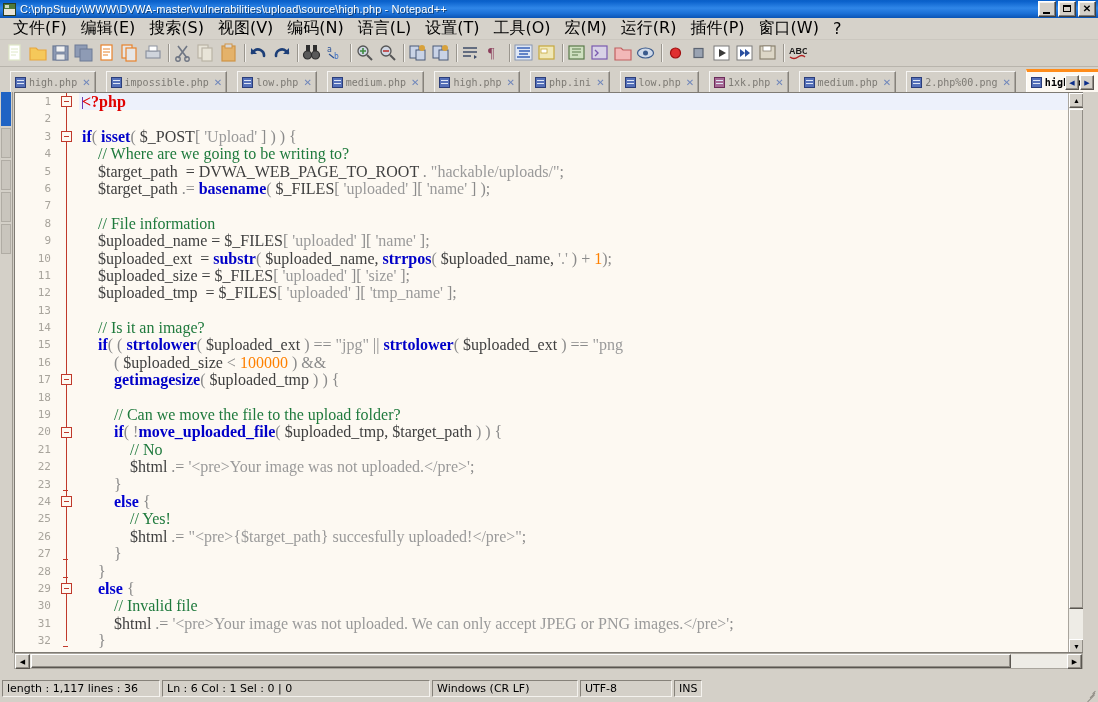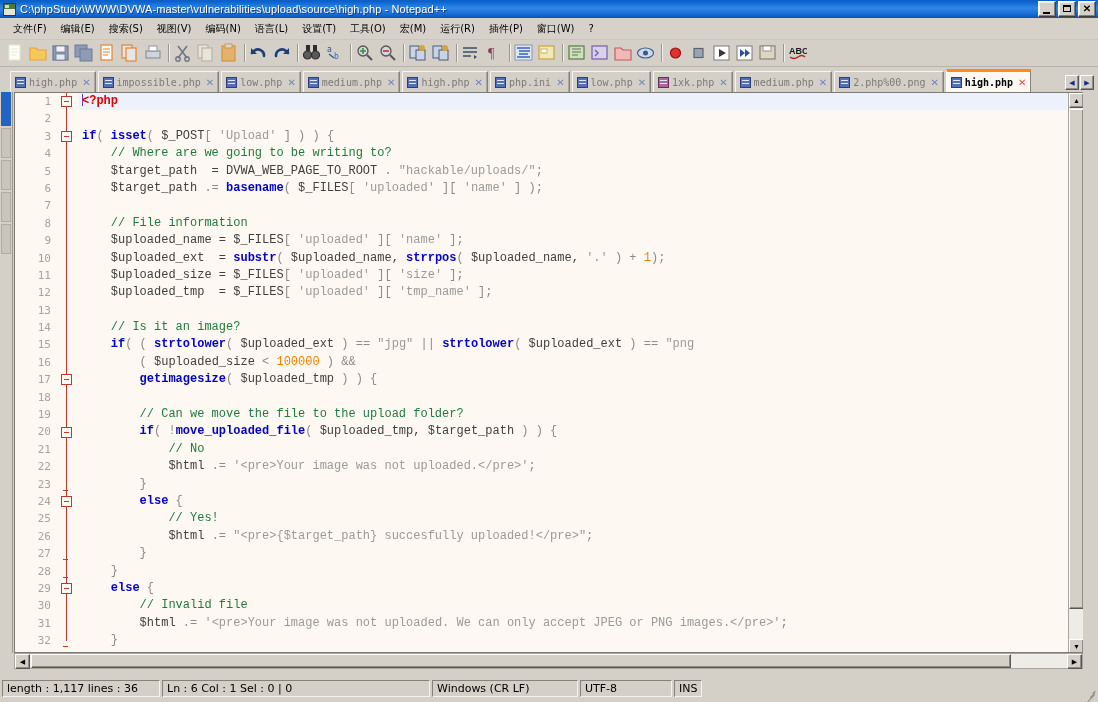--- a/index.html
+++ b/index.html
@@ -43,42 +43,42 @@
   .winbtn .gmax{position:absolute;top:3px;left:4px;width:8px;height:7px;border:1px solid #000;border-top-width:2px;box-sizing:border-box;}
   .winbtn .gclose{font-size:10px;font-weight:bold;line-height:10px;}
 
   
   .menubar{
     position:absolute;left:0;top:18px;width:1098px;height:22px;
     background:#d6d2ca;display:flex;align-items:center;padding-left:6px;box-sizing:border-box;
     border-bottom:1px solid #cbc7bf;
   }
   .menuitem{
-    font-size:10px;color:#000;padding:2px 7px;white-space:nowrap;
+    font-size:16px;color:#000;padding:2px 7px;white-space:nowrap;
     font-family:"DejaVu Sans","Liberation Sans",sans-serif;
   }
 
   
   .toolbar{
     position:absolute;left:0;top:40px;width:1098px;height:27px;
     background:#d4d0c8;display:flex;align-items:center;padding-left:4px;box-sizing:border-box;
     border-bottom:1px solid #b8b4ac;
   }
   .tbtn{width:22px;height:22px;margin-right:1px;position:relative;flex:none;}
   .tsep{width:7px;height:20px;flex:none;position:relative;}
   .tsep:after{content:"";position:absolute;left:3px;top:1px;width:1px;height:18px;background:#9a968e;box-shadow:1px 0 0 #f2f0ec;}
 
   
   .tabbar{
     position:absolute;left:0;top:67px;width:1098px;height:25px;
     background:#d4d0c8;display:flex;align-items:flex-end;padding-left:10px;box-sizing:border-box;
     overflow:hidden;
   }
   .tab{
-    height:21px;display:flex;align-items:center;gap:3px;padding:0 4px 0 4px;margin-right:2px;
+    height:21px;display:flex;align-items:center;gap:3px;padding:0 4px 0 4px;margin-right:10px;
     background:#d4d0c8;border:1px solid #f6f5f3;border-right-color:#86827a;border-bottom:none;
     box-shadow:inset -1px 0 0 #aaa6a0;
     font-family:"DejaVu Sans Mono","Liberation Mono",monospace;font-size:10px;color:#7d7a74;
     white-space:nowrap;flex:none;box-sizing:border-box;position:relative;
   }
   .tab.active{
     background:#fdf9f2;color:#000;height:23px;border-top:3px solid #ff8c1a;
     border-left:1px solid #fff;border-right:1px solid #86827a;box-shadow:none;
     font-weight:bold;
   }
@@ -121,21 +121,21 @@
   .foldcol{position:absolute;left:44px;top:0;width:20px;height:100%;}
   .foldline{position:absolute;left:7px;top:0;width:1px;background:#c0392b;}
   .foldbox{
     position:absolute;left:2px;width:11px;height:11px;background:#fdf9f2;border:1px solid #c0392b;
     box-sizing:border-box;
   }
   .foldbox:after{content:"";position:absolute;left:2px;top:4px;width:5px;height:1px;background:#c0392b;}
   .foldtick{position:absolute;left:4px;width:5px;height:1px;background:#c0392b;}
   .code{
     position:absolute;left:64px;top:0;right:0;bottom:0;overflow:hidden;
-    font-family:Liberation Mono, monospace;font-size:12px;
+    font-family:Liberation Serif, serif;font-size:16px;
     white-space:pre;color:#000;
   }
   .cline{height:17.4px;line-height:17.4px;padding-left:3px;}
   .cline.cur{background:#edf1fb;}
   .caret{display:inline-block;width:1px;height:12px;background:#6a3fb5;vertical-align:-2px;margin-right:-1px;}
   .kw{color:#0000d0;font-weight:bold;}
   .fn{color:#0000c8;font-weight:bold;}
   .cm{color:#1f7a3d;}
   .str{color:#9a9a9a;}
   .num{color:#ff8000;}

